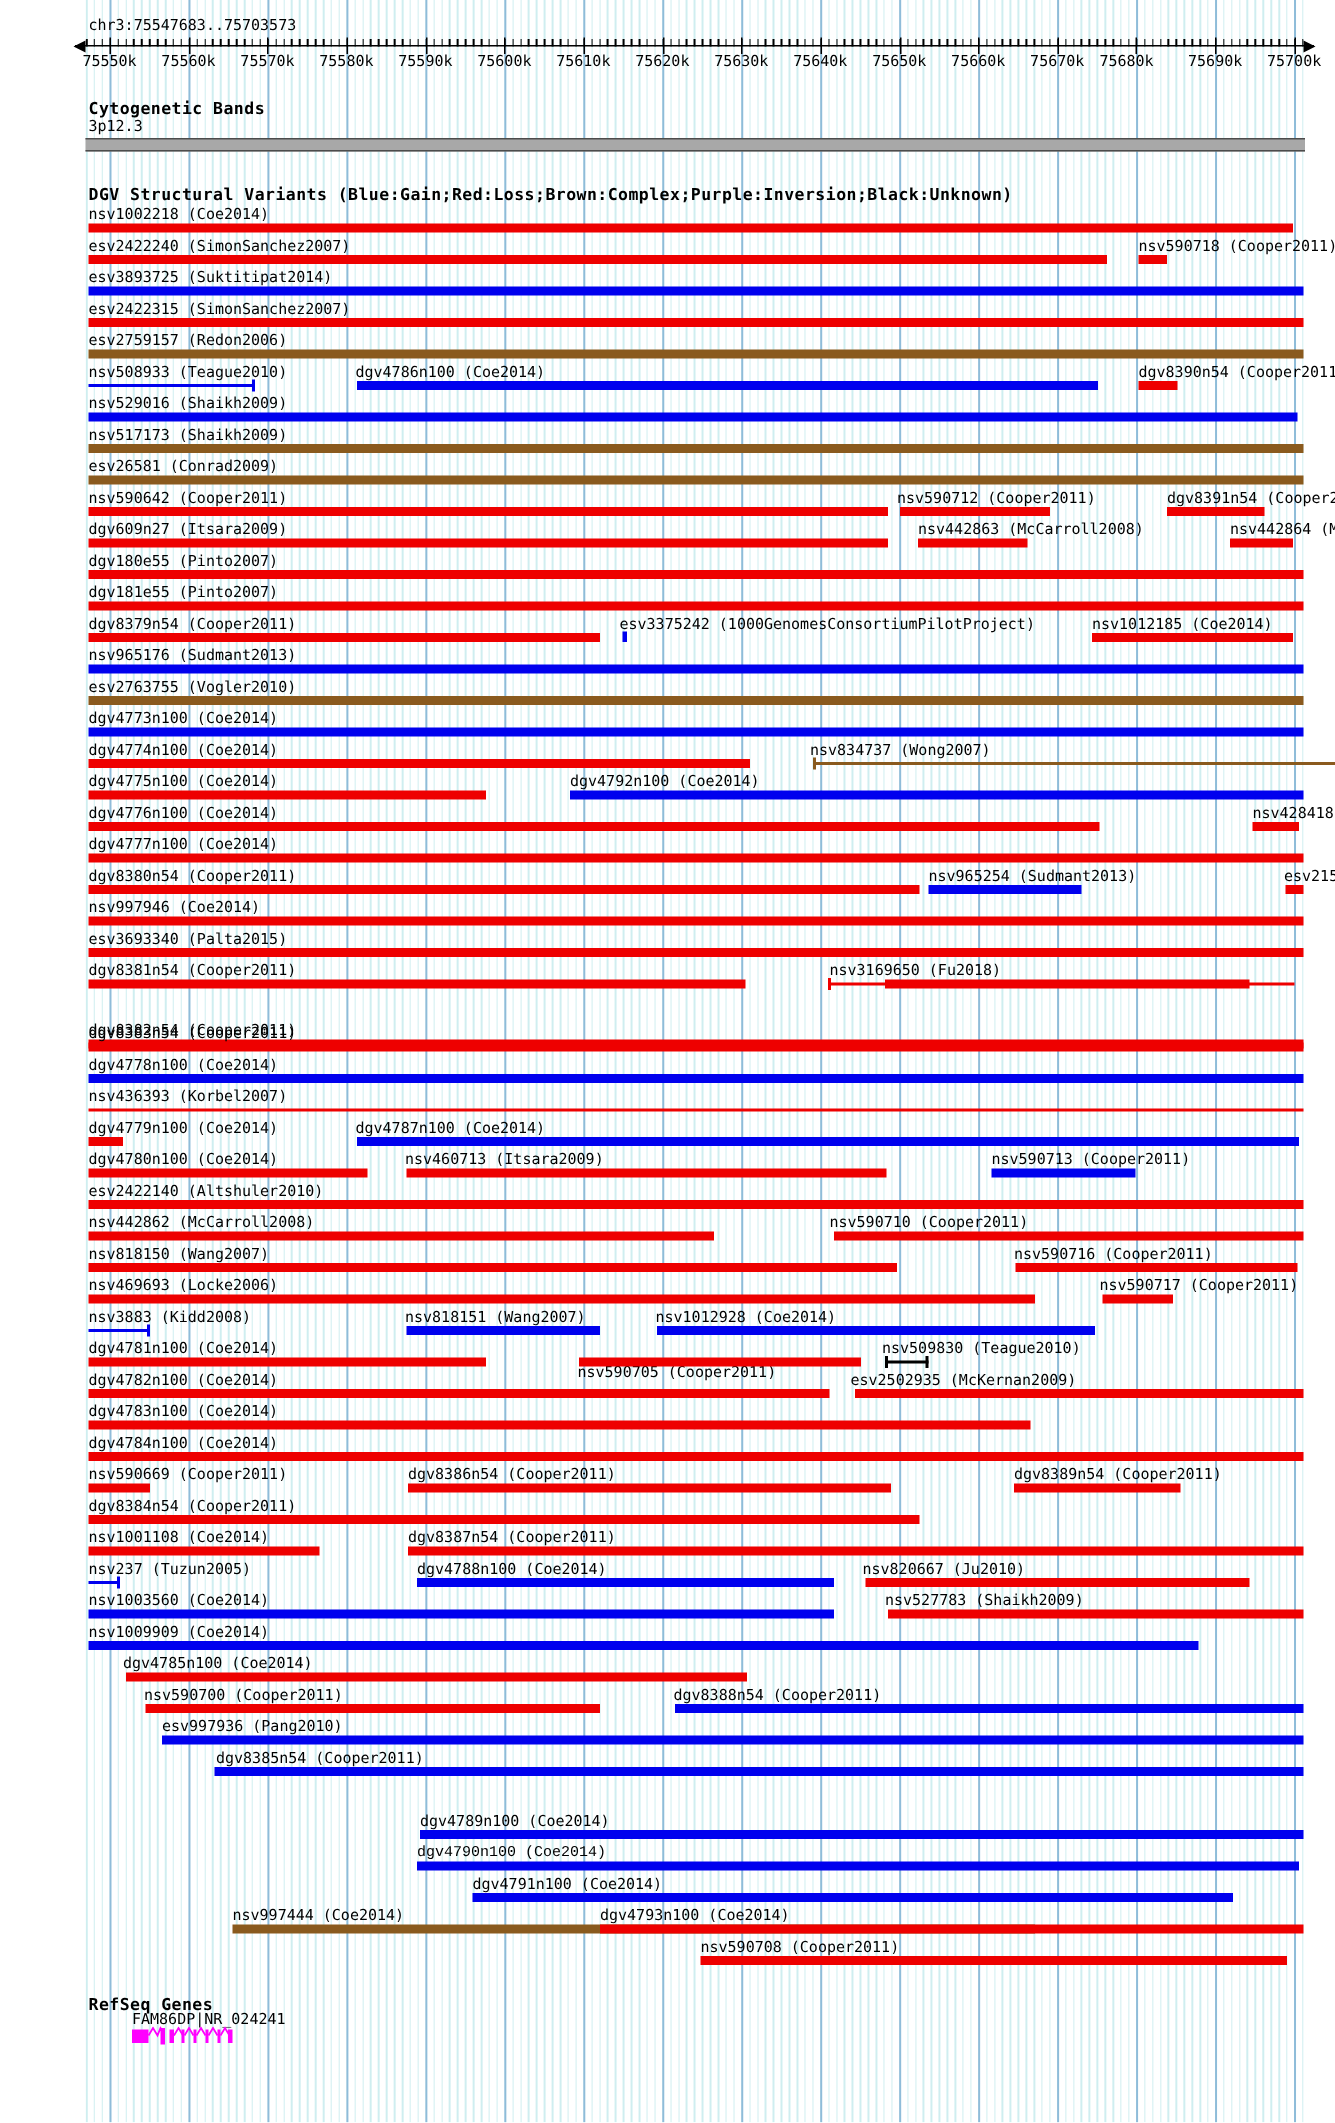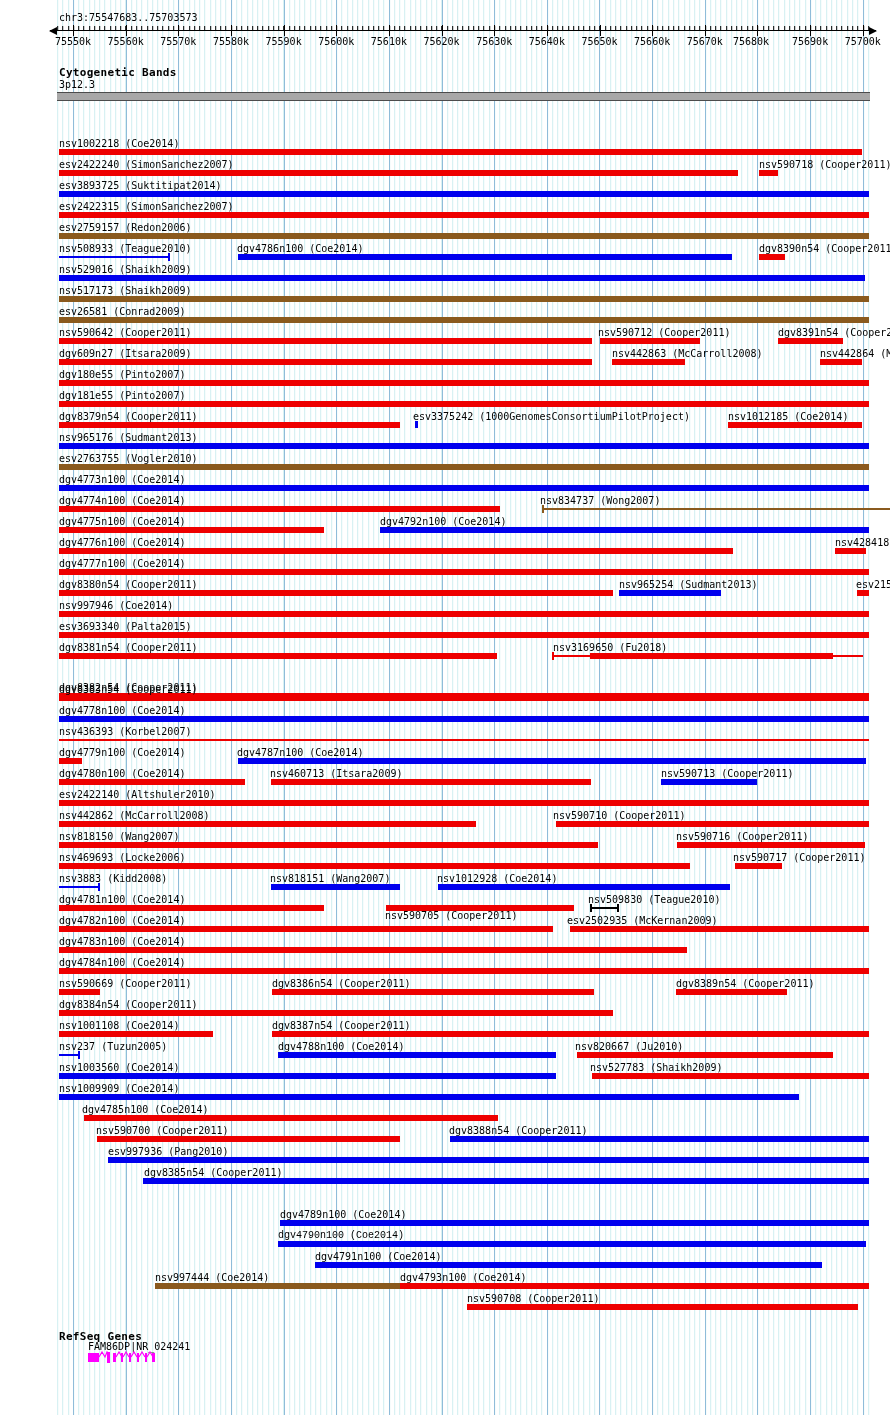--- a/index.html
+++ b/index.html
@@ -83,20 +83,21 @@
         <span class="tick-label" style="left: 810.1px;">75690k</span>
         <div class="major-tick" style="left: 862.75px;"></div>
         <span class="tick-label" style="left: 862.75px;">75700k</span>
       </div>
   </div>
 
   <div class="abs hdr" style="left:59px;top:66px;">Cytogenetic Bands</div>
   <div class="abs" style="left:59px;top:79px;">3p12.3</div>
   <div class="cytoband"></div>
 
+  <div class="abs hdr" style="left:59px;top:123px;">DGV Structural Variants (Blue:Gain;Red:Loss;Brown:Complex;Purple:Inversion;Black:Unknown)</div>
   <div id="dgv-rows">
       <div class="vrow" style="top: 139px;">
         <span class="vlabel" style="left: 59px;">nsv1002218 (Coe2014)</span>
         <div class="vbar" style="left: 59px; width: 803px; background: rgb(238, 0, 0);"></div>
       </div>
       <div class="vrow" style="top: 160px;">
         <span class="vlabel" style="left: 59px;">esv2422240 (SimonSanchez2007)</span>
         <div class="vbar" style="left: 59px; width: 679px; background: rgb(238, 0, 0);"></div>
         <span class="vlabel" style="left: 759px;">nsv590718 (Cooper2011)</span>
         <div class="vbar" style="left: 759px; width: 19px; background: rgb(238, 0, 0);"></div>

